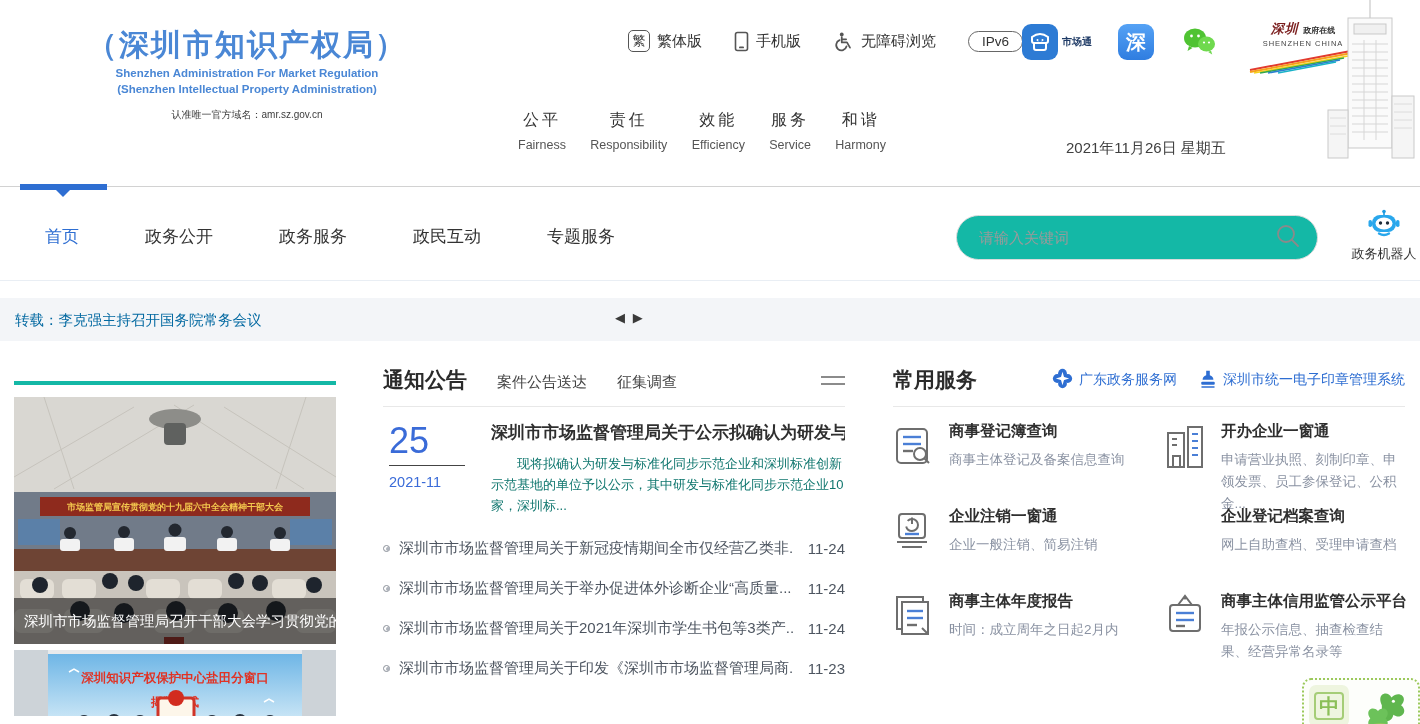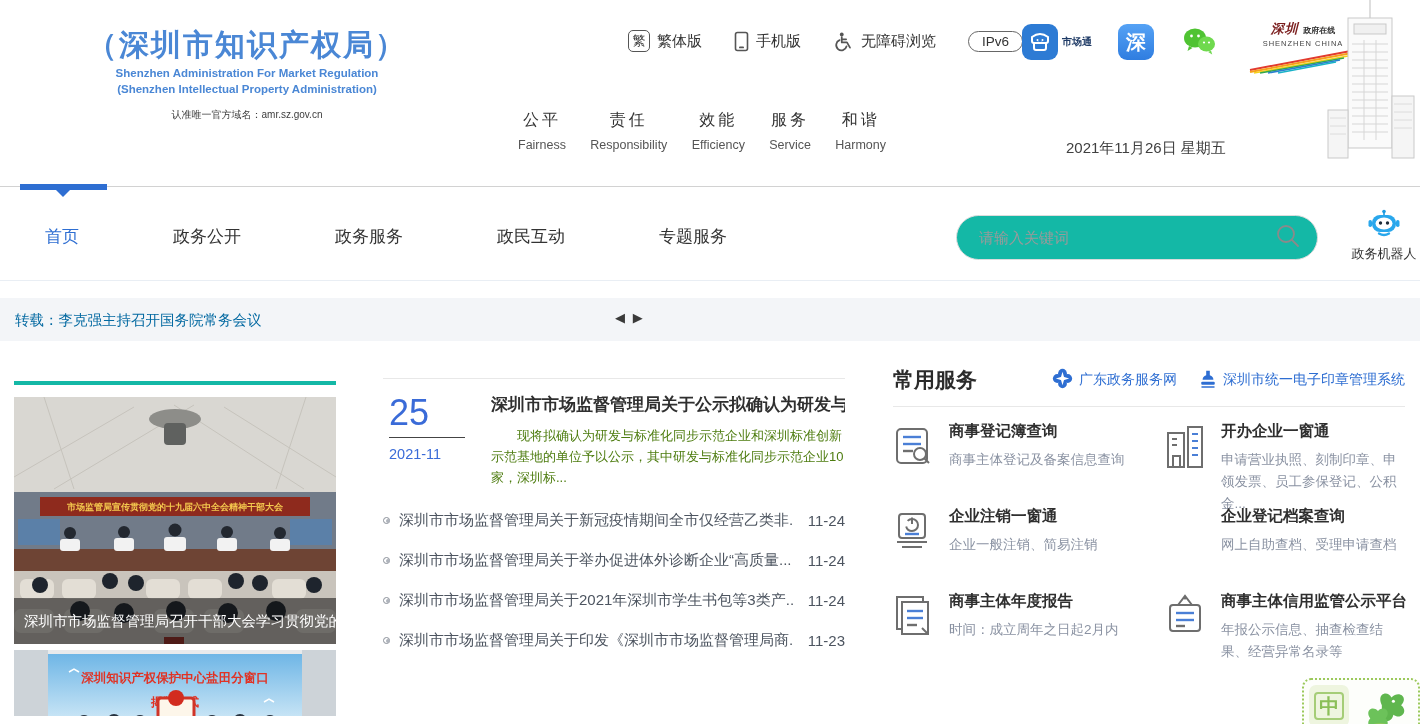--- a/index.html
+++ b/index.html
@@ -41,21 +41,21 @@
   .value-en { font-size:12.5px; color:#555; margin-top:7px; }
 
   .date-line { position:absolute; left:1066px; top:139px; font-size:15px; color:#404040; }
 
   
   .navbar { position:absolute; top:186px; left:0; width:1420px; height:95px; background:#fff;
             border-top:1px solid #d2d2d2; border-bottom:1px solid #e9eef4; }
   .nav-active-bar { position:absolute; left:20px; top:-3px; width:87px; height:6px; background:#2e6ed2; }
   .nav-active-bar::after { content:''; position:absolute; left:36px; top:6px;
                            border:7px solid transparent; border-top-color:#2e6ed2; }
-  .nav-items { position:absolute; left:45px; top:38px; display:flex; gap:94px; }
+  .nav-items { position:absolute; left:45px; top:38px; display:flex; gap:66px; }
   .nav-item { font-size:17px; color:#333; cursor:pointer; white-space:nowrap; }
   .nav-item.active { color:#2e6ed2; }
 
   .search-box { position:absolute; left:956px; top:28px; width:362px; height:45px;
                 border:1px solid #dcdcdc; border-radius:23px; background:#14b8a6; display:flex; align-items:center; }
   .search-input { flex:1; border:none; outline:none; background:transparent; padding:0 10px 0 22px;
                   font-size:15px; color:#333; font-family:inherit; }
   .search-input::placeholder { color:#9a9a9a; }
   .search-btn { border:none; background:transparent; padding:0 16px 0 0; cursor:pointer; }
 
@@ -85,21 +85,21 @@
   .more-icon i { display:block; width:24px; height:2px; background:#8b8b8b; margin:5px 0; }
   .sec-divider { border-bottom:1px solid #e8e8e8; margin-top:12px; }
 
   .featured { display:flex; margin-top:14px; }
   .feat-date { width:84px; flex-shrink:0; padding-left:6px; }
   .feat-day { font-size:36px; color:#3a6bd8; font-weight:500; line-height:40px; }
   .feat-rule { width:76px; border-bottom:1px solid #444; margin-top:4px; }
   .feat-month { font-size:14.5px; color:#3a6bd8; margin-top:8px; }
   .feat-body { margin-left:24px; min-width:0; }
   .feat-title { font-size:17px; font-weight:bold; color:#2f2f2f; white-space:nowrap; overflow:hidden; cursor:pointer; }
-  .feat-summary { font-size:13px; color:#4d7c0f; line-height:21px; margin-top:9px; text-indent:2em; }
+  .feat-summary { font-size:13px; color:#0f766e; line-height:21px; margin-top:9px; text-indent:2em; }
 
   .notice-list { margin-top:12px; }
   .notice-row { display:flex; align-items:center; height:40px; cursor:pointer; }
   .bullet { width:7px; height:7px; border:1px solid #8a9099; border-radius:50%; margin-right:9px; flex-shrink:0;
             position:relative; }
   .bullet::after { content:''; position:absolute; left:1.5px; top:1.5px; width:4px; height:4px;
                    background:#aeb3bb; border-radius:50%; }
   .notice-title { flex:1; font-size:15px; color:#4d5560; white-space:nowrap; overflow:hidden; }
   .notice-date { font-size:15px; color:#4d5560; margin-left:14px; flex-shrink:0; }
 
@@ -407,20 +407,31 @@
             <circle cx="126" cy="72" r="7"></circle>
             <circle cx="198" cy="72" r="7"></circle>
             <circle cx="226" cy="71" r="7"></circle>
             <circle cx="256" cy="72" r="7"></circle>
         </g>
       </svg>
     </div>
   </div>
 
   <div class="notices">
+    <div class="sec-head">
+      <div class="sec-title">通知公告</div>
+      <div class="notice-tabs">
+        <div class="notice-tab">案件公告送达</div>
+        <div class="notice-tab">征集调查</div>
+      </div>
+      <div class="more-icon">
+          <i></i>
+          <i></i>
+        </div>
+    </div>
     <div class="sec-divider"></div>
 
     <div class="featured">
       <div class="feat-date">
         <div class="feat-day">25</div>
         <div class="feat-rule"></div>
         <div class="feat-month">2021-11</div>
       </div>
       <div class="feat-body">
         <div class="feat-title">深圳市市场监督管理局关于公示拟确认为研发与标...</div>

